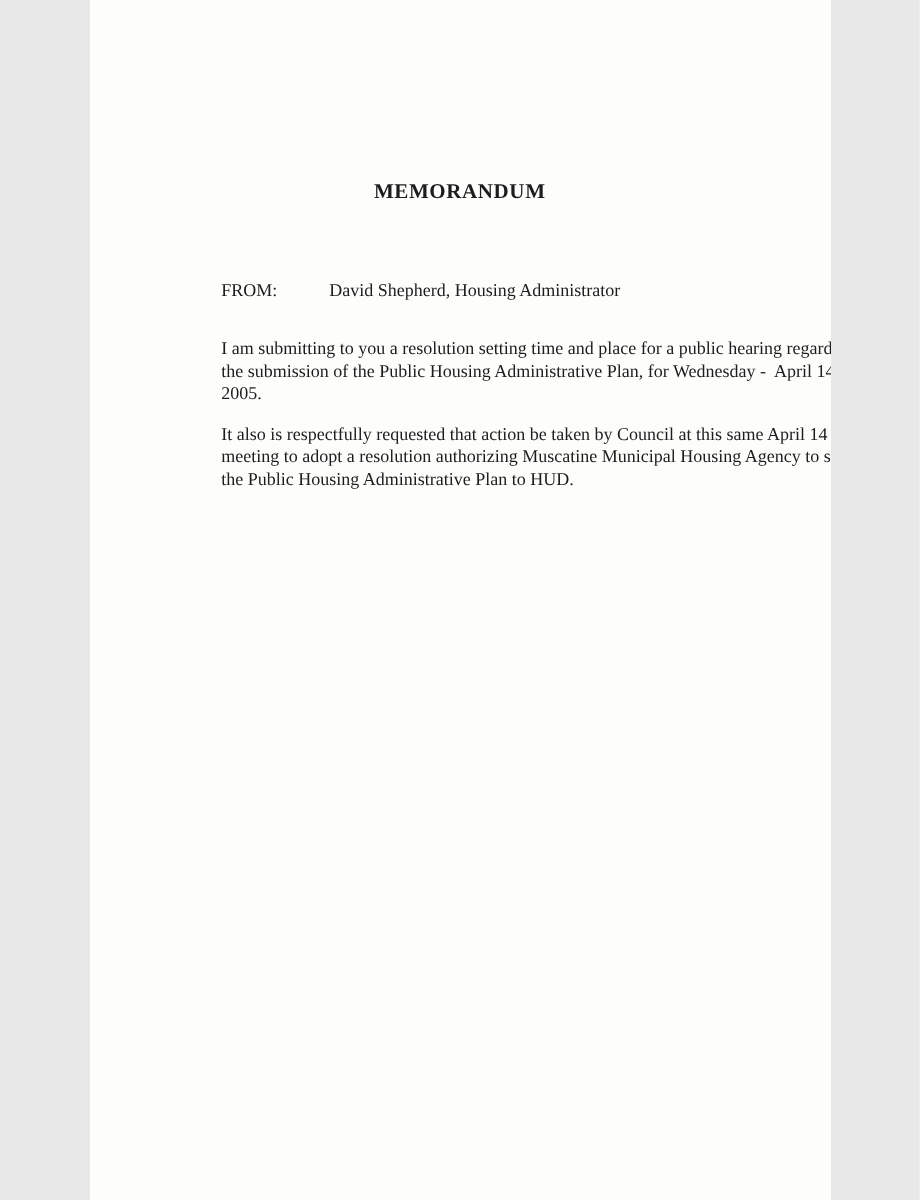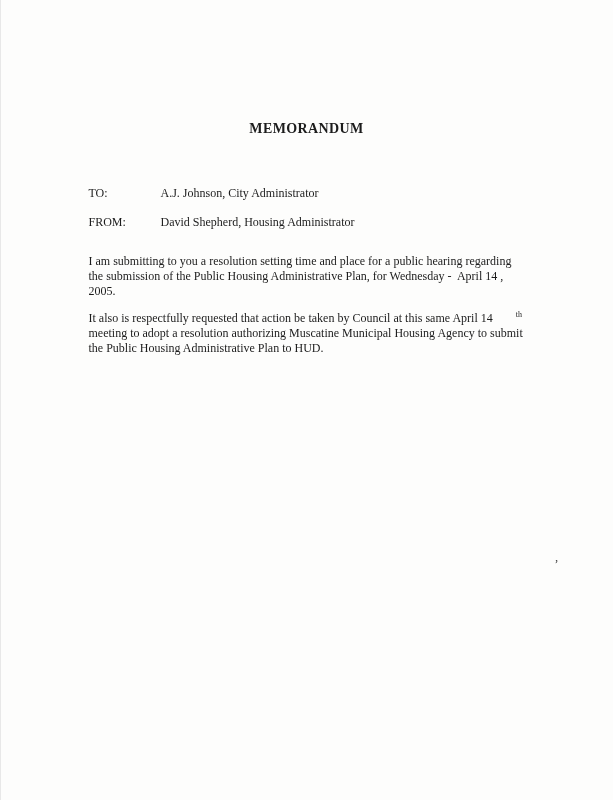--- a/index.html
+++ b/index.html
@@ -2,21 +2,21 @@
 <html><head>
 <meta charset="utf-8">
 <style>
   html, body {
     margin: 0;
     padding: 0;
     background: #e8e8e8;
   }
   .page {
     position: relative;
-    width: 612px;
+    width: 494px;
     height: 800px;
     margin: 0 auto;
     background: #fdfdfc;
     overflow: hidden;
     font-family: "Liberation Serif", serif;
     color: #1c1c1c;
   }
   .title {
     margin: 0;
     padding-top: 121px;
@@ -69,24 +69,20 @@
 <body>
 
 <div class="page">
 
   <h1 class="title">MEMORANDUM</h1>
 
   <div class="content">
 
     <div class="fields">
       <div class="field-row">
-        <span class="field-label">TO:</span>
-        <span class="field-value">A.J. Johnson, City Administrator</span>
-      </div>
-      <div class="field-row">
         <span class="field-label">FROM:</span>
         <span class="field-value">David Shepherd, Housing Administrator</span>
       </div>
     </div>
 
     <div class="body-block">
       <p class="para">I am submitting to you a resolution setting time and place for a public hearing regarding the submission of the Public Housing Administrative Plan, for Wednesday -  April 14 , 2005.</p>
 
       <p class="para"><span>It also is respectfully requested that action be taken by Council at this same April 14</span><sup>th</sup><span> meeting to adopt a resolution authorizing Muscatine Municipal Housing Agency to submit the Public Housing Administrative Plan to HUD.</span></p>
     </div>

